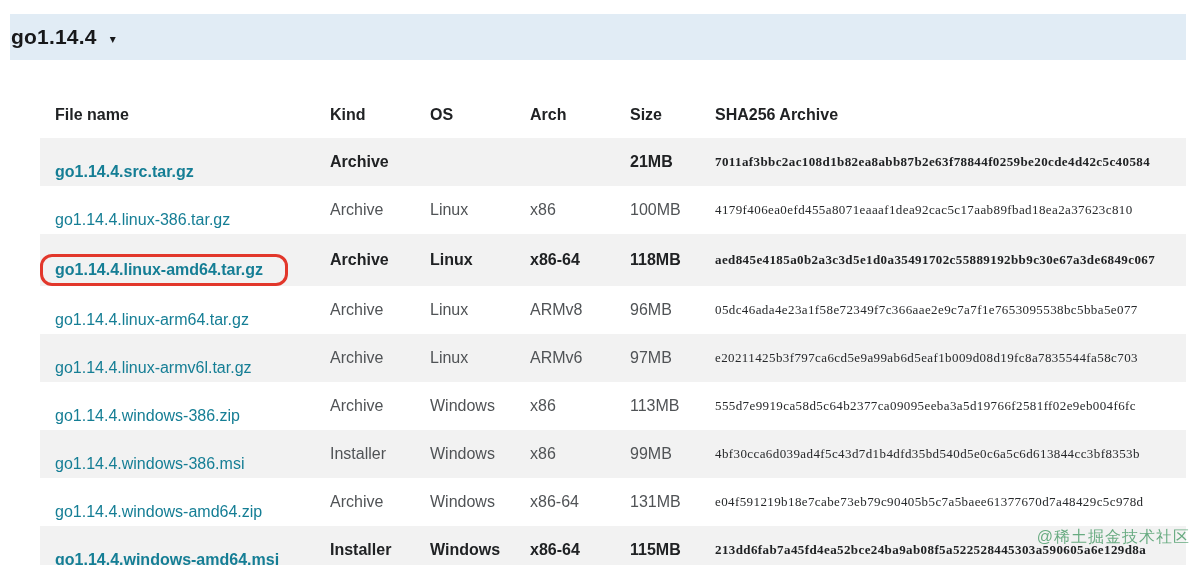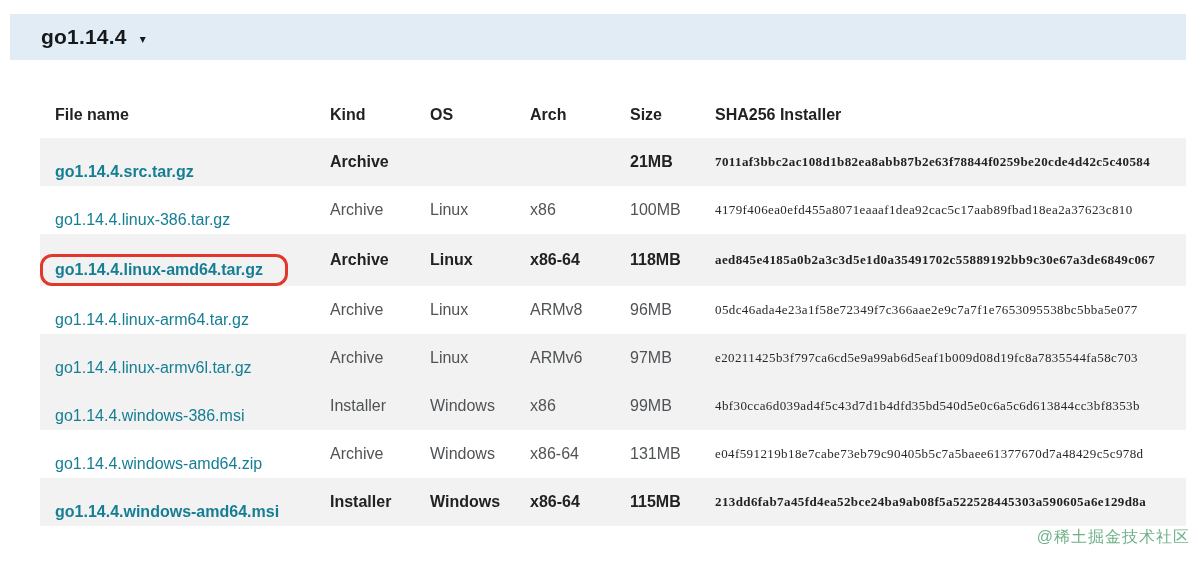--- a/index.html
+++ b/index.html
@@ -11,21 +11,21 @@
     position: relative;
   }
   
   .version-bar {
     position: absolute;
     left: 10px; top: 14px;
     width: 1176px; height: 46px;
     background: #e1ecf5;
     display: flex;
     align-items: center;
-    padding-left: 31px;
+    padding-left: 1px;
     cursor: pointer;
   }
   .version-label {
     font-size: 21px;
     font-weight: 700;
     color: #17181a;
     letter-spacing: 0.2px;
   }
   .caret {
     font-size: 12px;
@@ -123,21 +123,21 @@
         <col class="c-size">
         <col class="c-sha">
     </colgroup>
     <thead>
       <tr>
         <th>File name</th>
         <th>Kind</th>
         <th>OS</th>
         <th>Arch</th>
         <th>Size</th>
-        <th>SHA256 Installer</th>
+        <th>SHA256 Archive</th>
       </tr>
     </thead>
     <tbody>
         <tr class="stripe featured">
     <td>
       <span class="file-wrap">
         <a class="filename" href="#">go1.14.4.src.tar.gz</a>
       </span>
     </td>
     <td>Archive</td>
@@ -187,20 +187,32 @@
       <span class="file-wrap">
         <a class="filename" href="#">go1.14.4.linux-armv6l.tar.gz</a>
       </span>
     </td>
     <td>Archive</td>
     <td>Linux</td>
     <td>ARMv6</td>
     <td>97MB</td>
     <td class="sha">e20211425b3f797ca6cd5e9a99ab6d5eaf1b009d08d19fc8a7835544fa58c703</td>
   </tr>
+        <tr>
+    <td>
+      <span class="file-wrap">
+        <a class="filename" href="#">go1.14.4.windows-386.zip</a>
+      </span>
+    </td>
+    <td>Archive</td>
+    <td>Windows</td>
+    <td>x86</td>
+    <td>113MB</td>
+    <td class="sha">555d7e9919ca58d5c64b2377ca09095eeba3a5d19766f2581ff02e9eb004f6fc</td>
+  </tr>
         <tr class="stripe">
     <td>
       <span class="file-wrap">
         <a class="filename" href="#">go1.14.4.windows-386.msi</a>
       </span>
     </td>
     <td>Installer</td>
     <td>Windows</td>
     <td>x86</td>
     <td>99MB</td>

